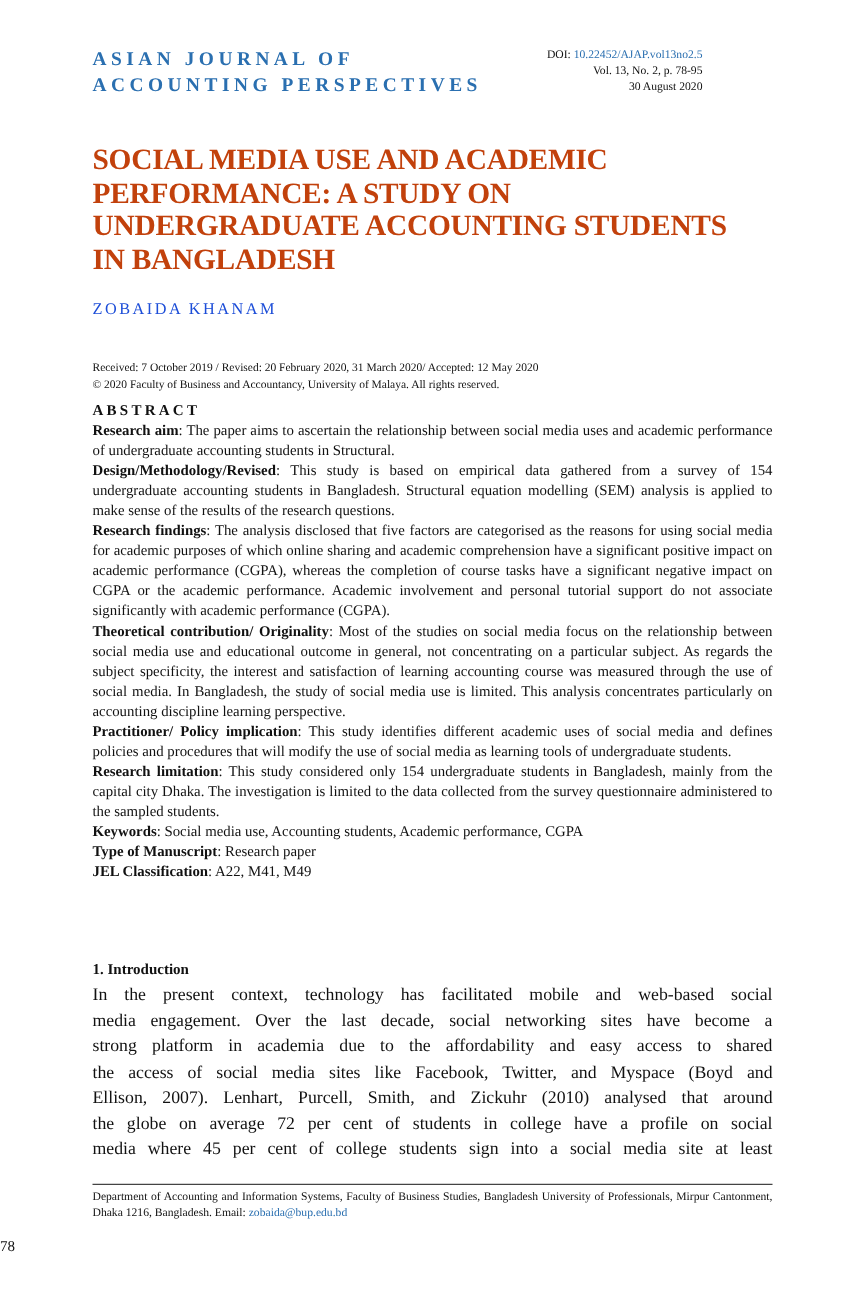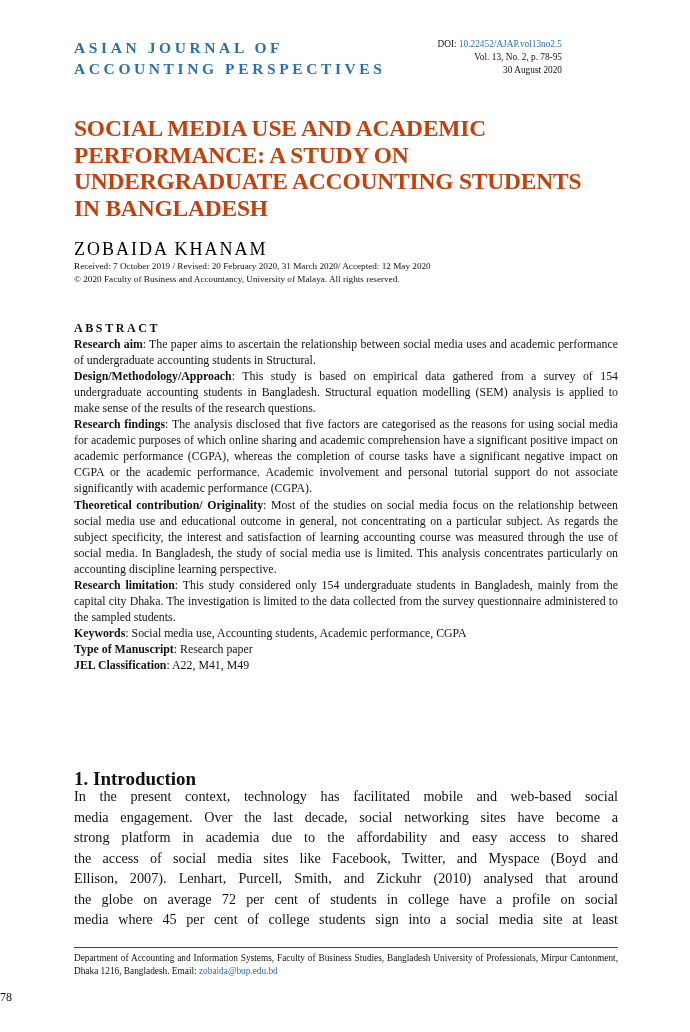--- a/index.html
+++ b/index.html
@@ -9,31 +9,31 @@
   .journal { position: absolute; left: 74px; top: 37px; color: #2a6fb0;
              font-family: "Liberation Serif", serif; font-weight: bold;
              font-size: 15.5px; letter-spacing: 3.6px; line-height: 21px; }
   .meta { position: absolute; right: 70px; top: 38px; text-align: right;
           font-family: "Liberation Serif", serif; font-size: 9.3px; line-height: 13px; color: #111; }
   .meta .doi-link { color: #2a6fb0; }
   .title { position: absolute; left: 74px; top: 115px; width: 560px;
            font-family: "Liberation Serif", serif; font-weight: bold;
            font-size: 23.5px; line-height: 26.5px; color: #c2410c; letter-spacing: -0.2px; }
   .author { position: absolute; left: 74px; top: 239px; font-family: "Liberation Serif", serif;
-            font-size: 18px; letter-spacing: 2px; color: #000000; }
-  .dates { position: absolute; left: 74px; top: 260px; width: 560px;
+            font-size: 13px; letter-spacing: 2px; color: #1d4ed8; }
+  .dates { position: absolute; left: 74px; top: 288px; width: 560px;
            font-family: "Liberation Serif", serif; font-size: 9.2px; line-height: 12.5px; color: #111; }
   .abstract { position: absolute; left: 74px; top: 320px; width: 544px;
               font-family: "Liberation Serif", serif; font-size: 11.85px; line-height: 16.05px;
               text-align: justify; color: #111; }
   .abstract .heading { font-weight: bold; letter-spacing: 2.6px; font-size: 12px; }
   .abstract p { margin: 0; }
   .abstract b { font-weight: bold; }
   .intro-heading { position: absolute; left: 74px; top: 768px; font-family: "Liberation Serif", serif;
-                   font-weight: bold; font-size: 19px; color: #111; }
+                   font-weight: bold; font-size: 12px; color: #111; }
   .intro-body { position: absolute; left: 74px; top: 786px; width: 544px;
                 font-family: "Liberation Serif", serif; font-size: 14.2px; line-height: 20.5px;
                 text-align: justify; text-align-last: justify; color: #111; }
   .intro-body span.line { display: block; text-align: justify; text-align-last: justify; }
   .rule { position: absolute; left: 74px; top: 947px; width: 544px; height: 0; border-top: 1px solid #444; }
   .footnote { position: absolute; left: 74px; top: 952px; width: 544px;
               font-family: "Liberation Serif", serif; font-size: 9.3px; line-height: 12.5px;
               text-align: justify; color: #111; }
   .footnote .email { color: #2a6fb0; }
   .page-number { position: absolute; left: 0; width: 690px; top: 990px; text-align: left;
@@ -65,23 +65,24 @@
   <div class="author">ZOBAIDA KHANAM</div>
 
   <div class="dates">
     <div>Received: 7 October 2019 / Revised: 20 February 2020, 31 March 2020/ Accepted: 12 May 2020</div>
     <div>© 2020 Faculty of Business and Accountancy, University of Malaya. All rights reserved.</div>
   </div>
 
   <div class="abstract">
     <div class="heading">ABSTRACT</div>
     <p><b>Research aim</b><span>: The paper aims to ascertain the relationship between social media uses and academic performance of undergraduate accounting students in Structural.</span></p>
-    <p><b>Design/Methodology/Approach</b><span>: This study is based on empirical data gathered from a survey of 154 undergraduate accounting students in Bangladesh. Structural equation modelling (SEM) analysis is applied to make sense of the results of the research questions.</span></p>
+    <p><b>Design/Methodology/Revised</b><span>: This study is based on empirical data gathered from a survey of 154 undergraduate accounting students in Bangladesh. Structural equation modelling (SEM) analysis is applied to make sense of the results of the research questions.</span></p>
     <p><b>Research findings</b><span>: The analysis disclosed that five factors are categorised as the reasons for using social media for academic purposes of which online sharing and academic comprehension have a significant positive impact on academic performance (CGPA), whereas the completion of course tasks have a significant negative impact on CGPA or the academic performance. Academic involvement and personal tutorial support do not associate significantly with academic performance (CGPA).</span></p>
     <p><b>Theoretical contribution/ Originality</b><span>: Most of the studies on social media focus on the relationship between social media use and educational outcome in general, not concentrating on a particular subject. As regards the subject specificity, the interest and satisfaction of learning accounting course was measured through the use of social media. In Bangladesh, the study of social media use is limited. This analysis concentrates particularly on accounting discipline learning perspective.</span></p>
+    <p><b>Practitioner/ Policy implication</b><span>: This study identifies different academic uses of social media and defines policies and procedures that will modify the use of social media as learning tools of undergraduate students.</span></p>
     <p><b>Research limitation</b><span>: This study considered only 154 undergraduate students in Bangladesh, mainly from the capital city Dhaka. The investigation is limited to the data collected from the survey questionnaire administered to the sampled students.</span></p>
     <p><b>Keywords</b><span>: Social media use, Accounting students, Academic performance, CGPA</span></p>
     <p><b>Type of Manuscript</b><span>: Research paper</span></p>
     <p><b>JEL Classification</b><span>: A22, M41, M49</span></p>
   </div>
 
   <div class="intro-heading">1. Introduction</div>
 
   <div class="intro-body">
     <span class="line">In the present context, technology has facilitated mobile and web-based social</span>

